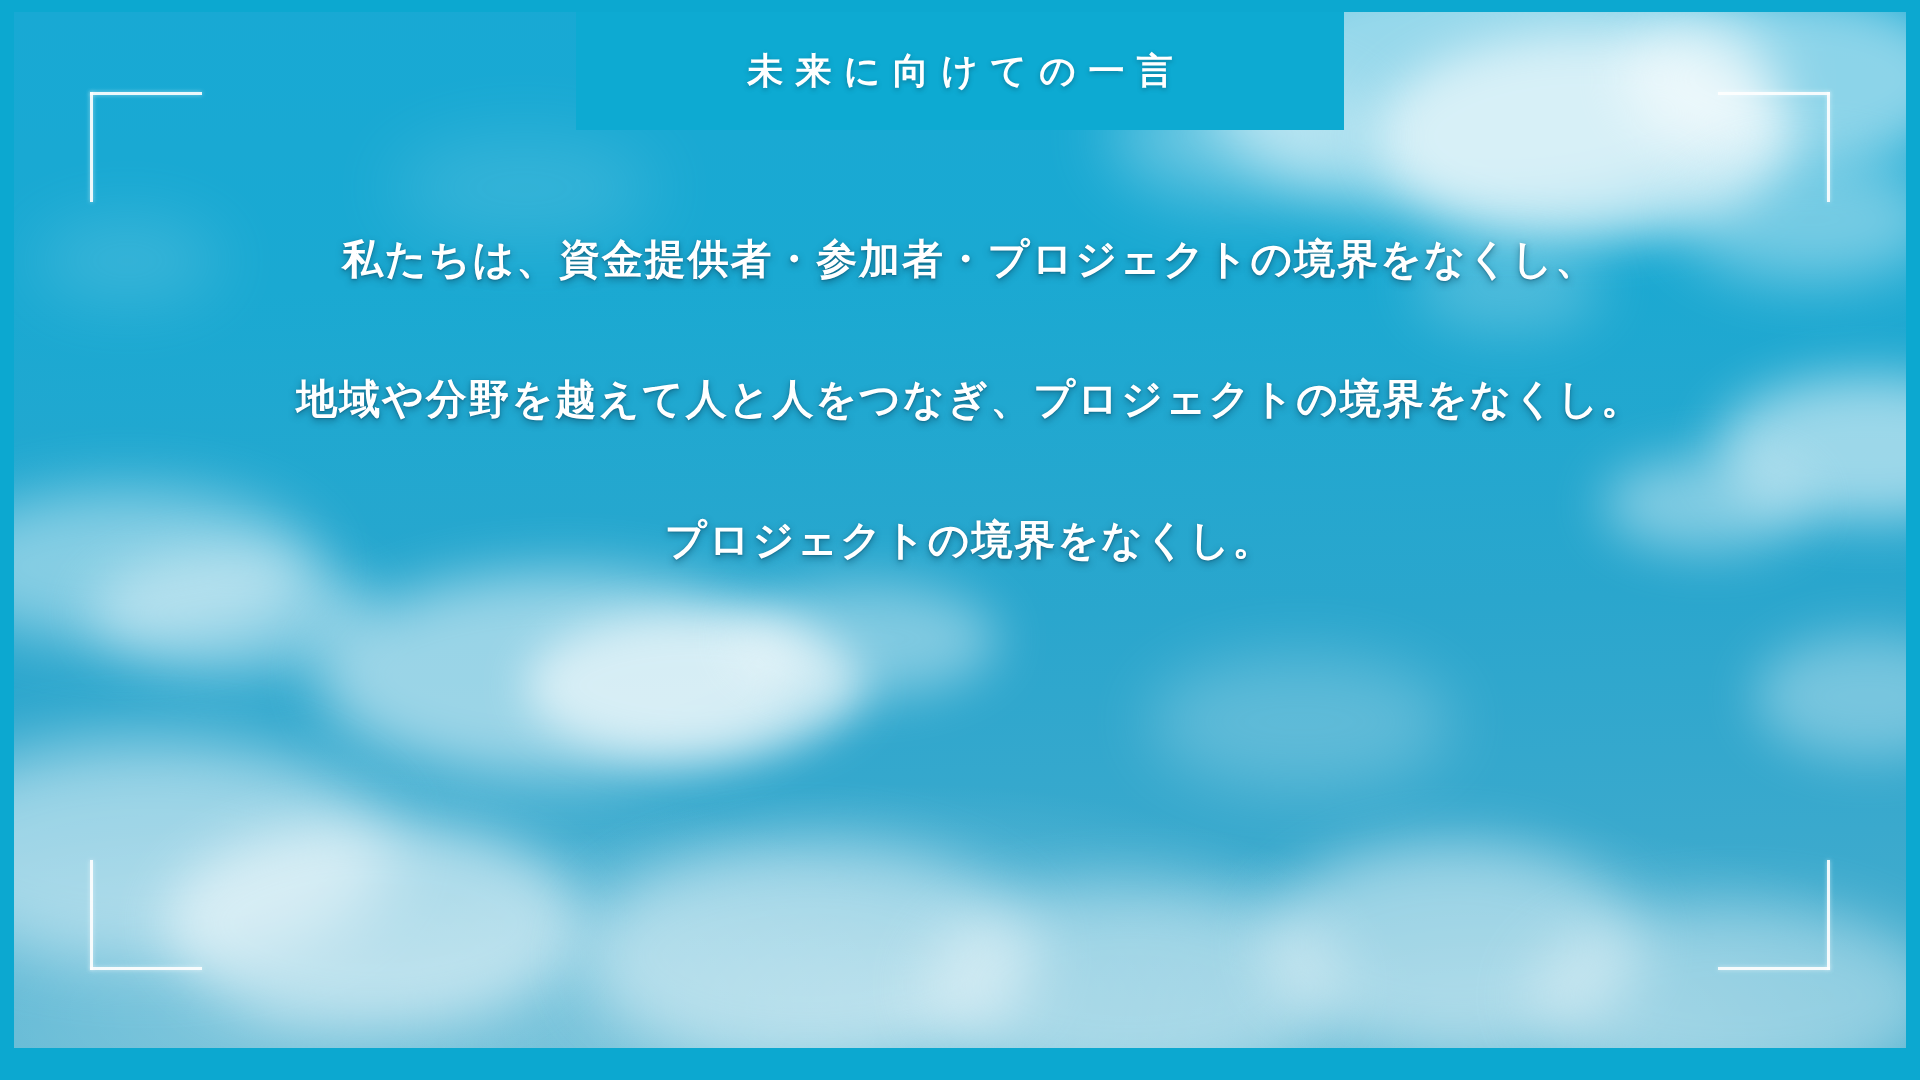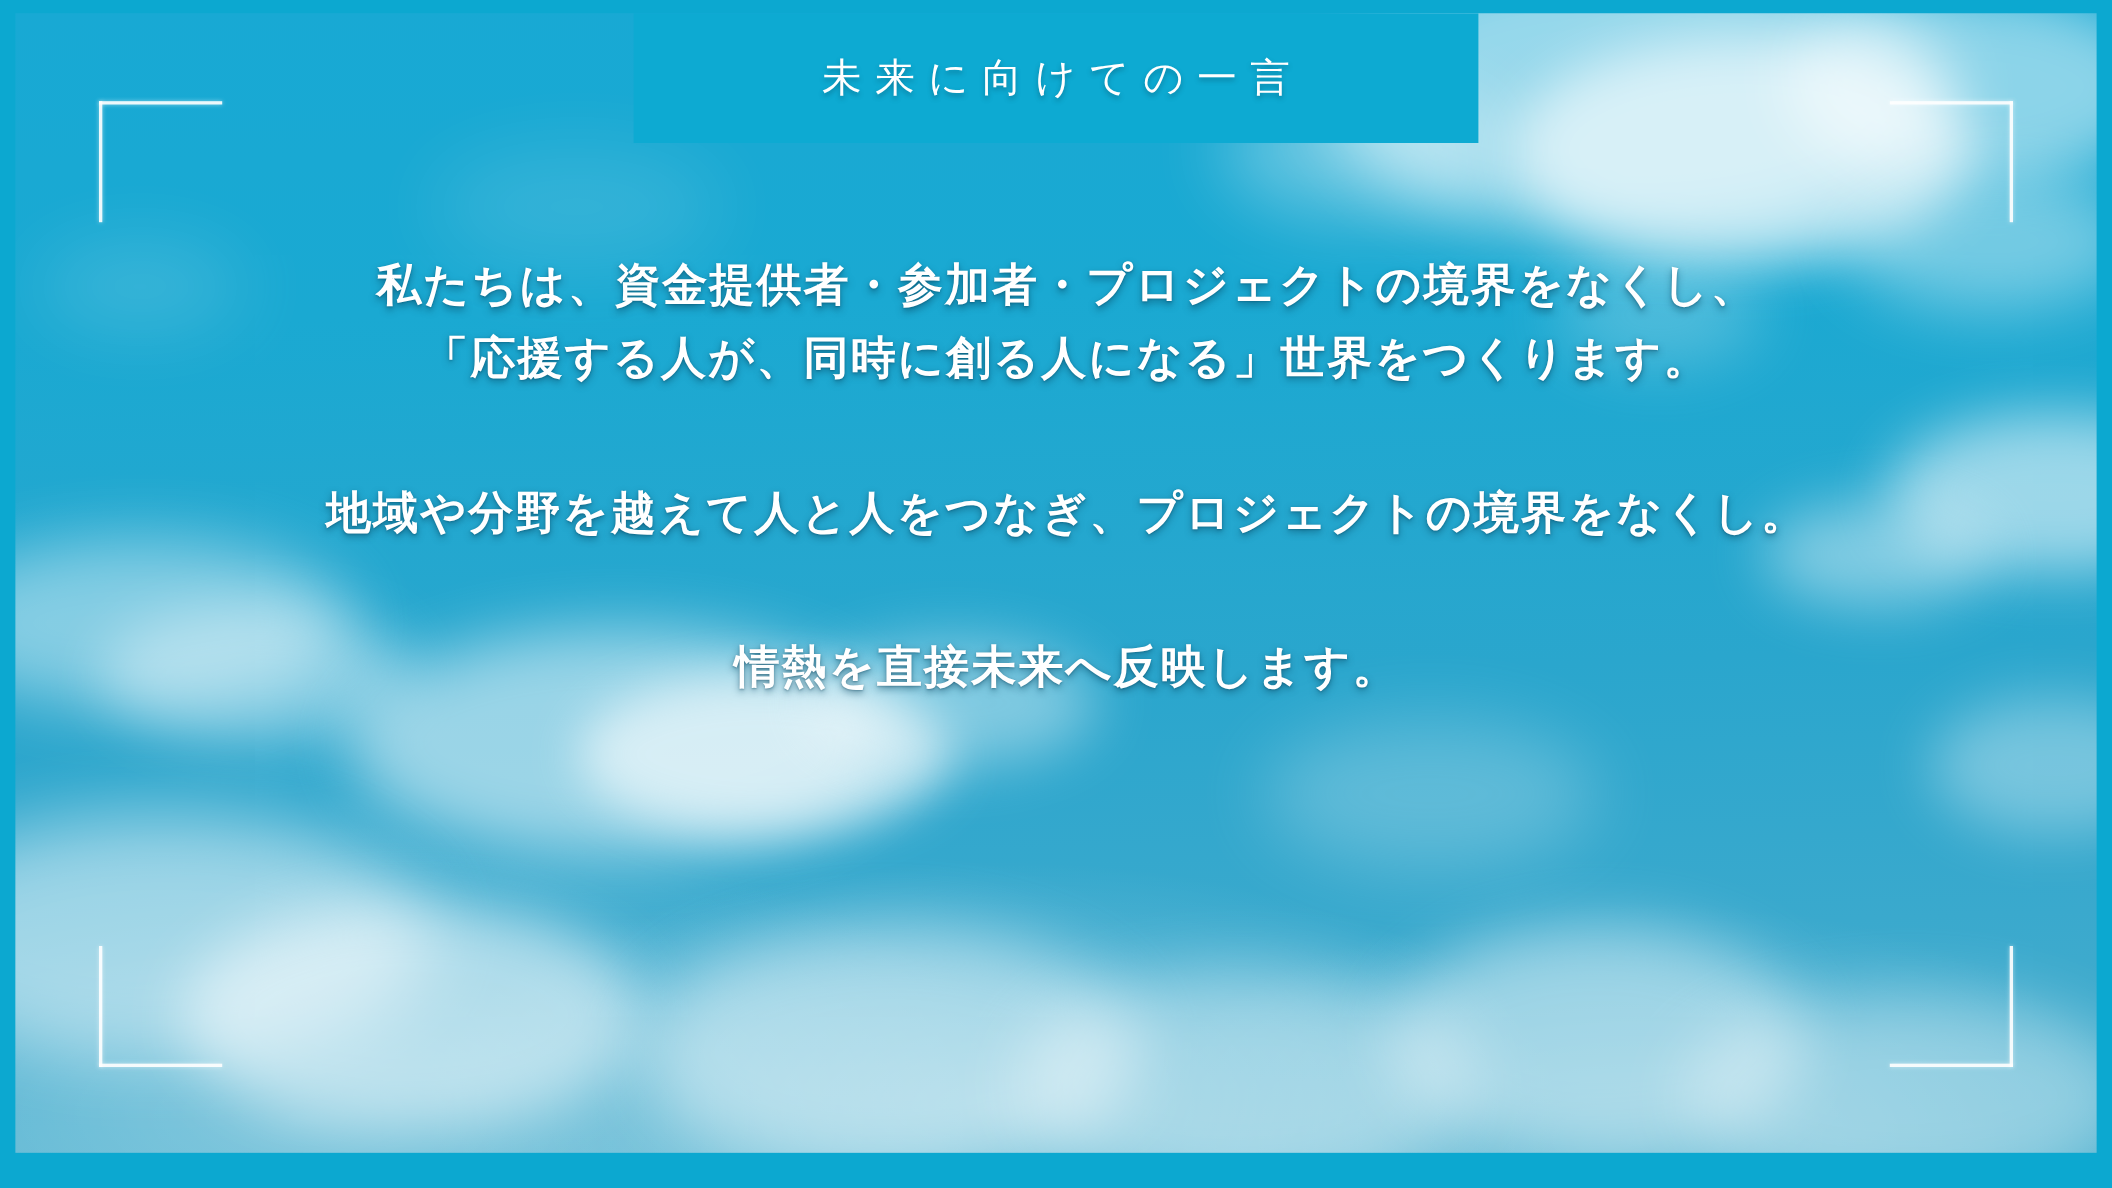--- a/index.html
+++ b/index.html
@@ -63,21 +63,21 @@
     transform:translateX(-50%);
     top:0;
     width:768px; height:118px;
     background:#0daad2;
     display:flex; align-items:center; justify-content:center;
     z-index:6;
   }
   .badge-title {
     color:#ffffff;
     font-size:36px;
-    font-weight:normal;
+    font-weight:bold;
     letter-spacing:.34em;
     text-indent:.34em;
     white-space:nowrap;
     text-shadow:0 2px 5px rgba(8,70,96,.45);
   }
 
   
   .bracket { position:absolute; z-index:5; }
   .bracket i {
     position:absolute;
@@ -174,27 +174,26 @@
     </div>
     <div class="bracket br-br">
       <i class="h"></i>
       <i class="v"></i>
     </div>
 
     <div class="body-copy">
 
       <div class="para">
         <div class="line">私たちは、資金提供者・参加者・プロジェクトの境界をなくし、</div>
-        <div class="line">「応援する人が、同時に創る人になる」世界をつくります。</div>
       </div>
 
       <div class="para">
         <div class="line">地域や分野を越えて人と人をつなぎ、プロジェクトの境界をなくし。</div>
       </div>
 
       <div class="para">
-        <div class="line">情熱を直接未来へ反映します。</div>
+        <div class="line">プロジェクトの境界をなくし。</div>
       </div>
 
     </div>
 
   </div>
 </div>
 
 </body></html>

